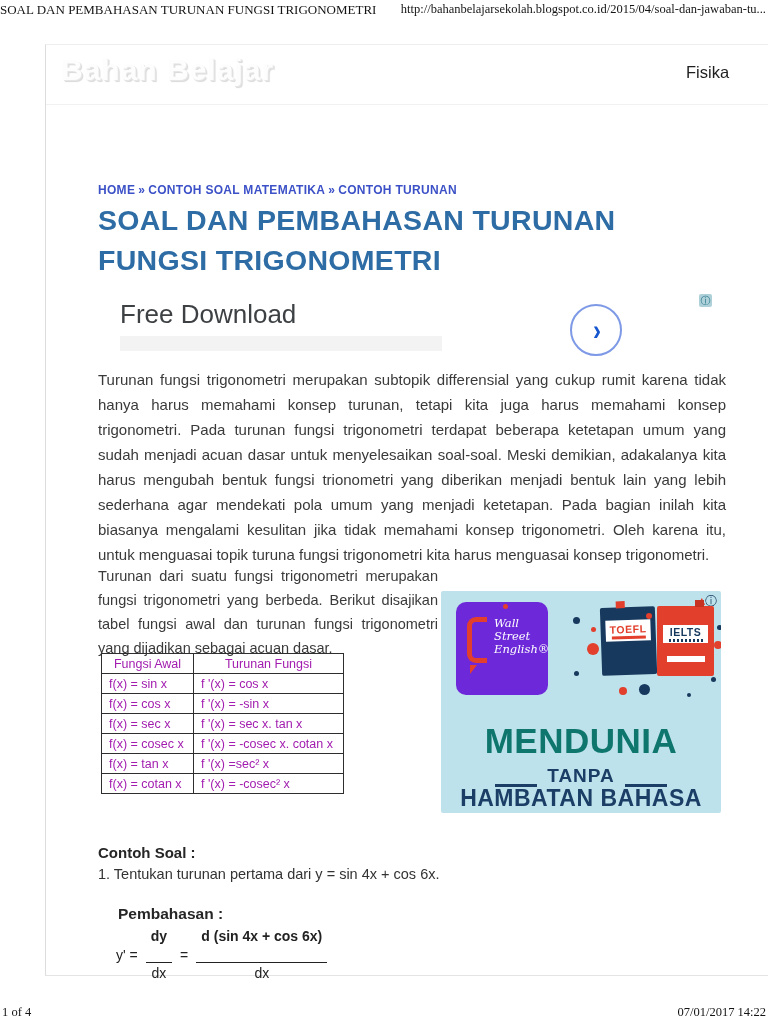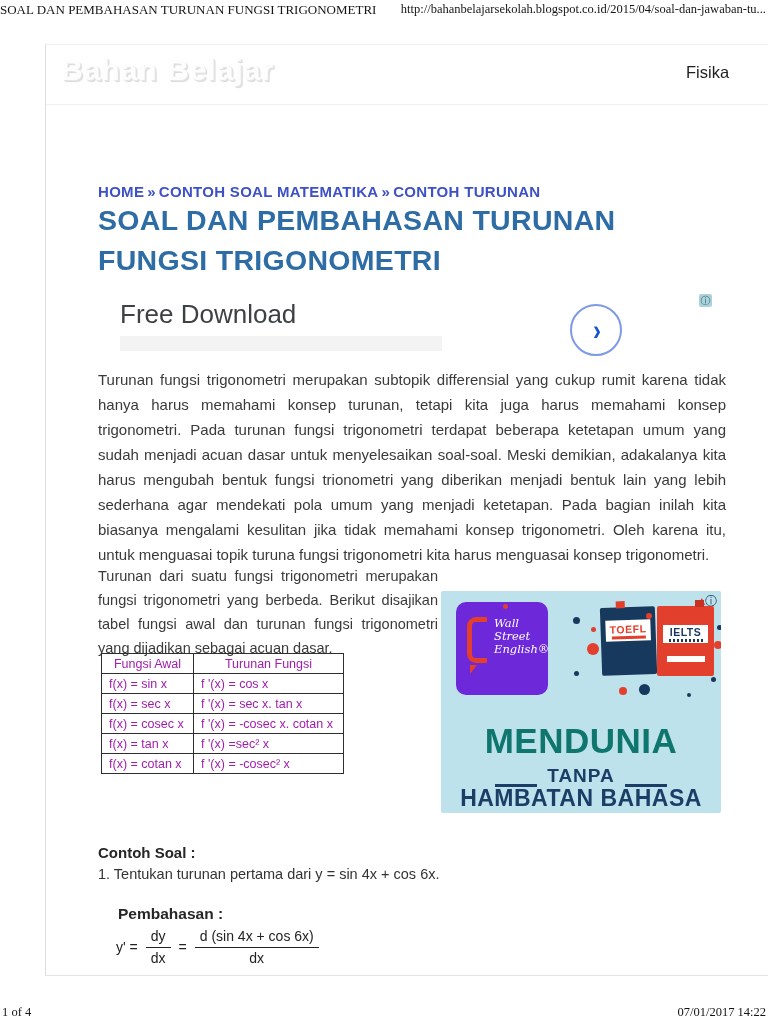--- a/index.html
+++ b/index.html
@@ -24,21 +24,21 @@
   .site-logo { position:absolute; left:15px; top:8px; font-size:30px; font-weight:bold;
       color:#fdfdfd; text-shadow:1px 1px 0 #e6e6e6, 2px 2px 1px #d9d9d9; letter-spacing:1px; }
   .site-nav-item { position:absolute; left:640px; top:18px; font-size:16.5px; color:#1f1f1f; white-space:nowrap; }
   .header-divider { position:absolute; left:0; top:59px; width:723px; border-bottom:1px solid #f1f1f1; }
 
   .search-input { position:absolute; left:50px; top:93px; width:673px; height:27px;
       border:1px solid #c9c9c9; border-radius:1px; padding-left:9px; font-size:12.5px;
       font-family:"Liberation Sans", sans-serif; color:#333; outline:none; }
   .search-input::placeholder { color:#3a3a3a; opacity:1; }
 
-  .breadcrumb { position:absolute; left:52px; top:138px; font-size:15px; font-weight:bold;
+  .breadcrumb { position:absolute; left:52px; top:138px; font-size:12px; font-weight:bold;
       color:#3c51c7; letter-spacing:0.3px; }
   .breadcrumb a { color:#3c51c7; text-decoration:none; }
   .breadcrumb .sep { padding:0 3px; }
 
   .article-title { position:absolute; left:52px; top:155px; width:632px;
       font-size:28.5px; font-weight:bold; color:#2d6ca4; line-height:40px; letter-spacing:0.3px; }
 
   
   .ad-top { position:absolute; left:52px; top:244px; width:624px; height:72px; background:#fff; }
   .ad-top-label { position:absolute; left:22px; top:10px; font-size:26px; color:#3e4144; }
@@ -105,21 +105,21 @@
   .ad-line-3 { position:absolute; left:0; top:194px; width:100%; text-align:center;
       font-size:23px; font-weight:bold; color:#1a3e66; letter-spacing:0.5px; }
 
   
   .contoh-heading { position:absolute; left:52px; top:799px; font-size:15px; font-weight:bold; color:#262626; }
   .problem-line  { position:absolute; left:52px; top:821px; font-size:14.5px; color:#333; }
   .pembahasan-heading { position:absolute; left:72px; top:860px; font-size:15.5px; font-weight:bold; color:#262626; }
   .formula { position:absolute; left:70px; top:883px; display:flex; align-items:center;
       gap:8px; font-size:14px; color:#222; }
   .frac { display:inline-flex; flex-direction:column; align-items:center; text-align:center; }
-  .frac .num { border-bottom:1px solid #222; padding:0 5px 3px; }
+  .frac .num { border-bottom:1px solid #222; padding:0 5px 18px;font-weight:bold; }
   .frac .den { padding-top:2px; }
 </style>
 </head>
 <body>
 
 <div class="print-header-title">SOAL DAN PEMBAHASAN TURUNAN FUNGSI TRIGONOMETRI</div>
 <div class="print-header-url">http://bahanbelajarsekolah.blogspot.co.id/2015/04/soal-dan-jawaban-tu...</div>
 
 <div class="page">
 
@@ -148,20 +148,24 @@
 
   <table class="deriv-table">
     <tbody>
         <tr>
       <th class="c1">Fungsi Awal</th>
       <th class="c2">Turunan Fungsi</th>
     </tr>
     <tr>
       <td class="c1">f(x) = sin x</td>
       <td class="c2">f '(x) = cos x</td>
+    </tr>
+    <tr>
+      <td class="c1">f(x) = cos x</td>
+      <td class="c2">f '(x) = -sin x</td>
     </tr>
     <tr>
       <td class="c1">f(x) = sec x</td>
       <td class="c2">f '(x) = sec x. tan x</td>
     </tr>
     <tr>
       <td class="c1">f(x) = cosec x</td>
       <td class="c2">f '(x) = -cosec x. cotan x</td>
     </tr>
     <tr>

